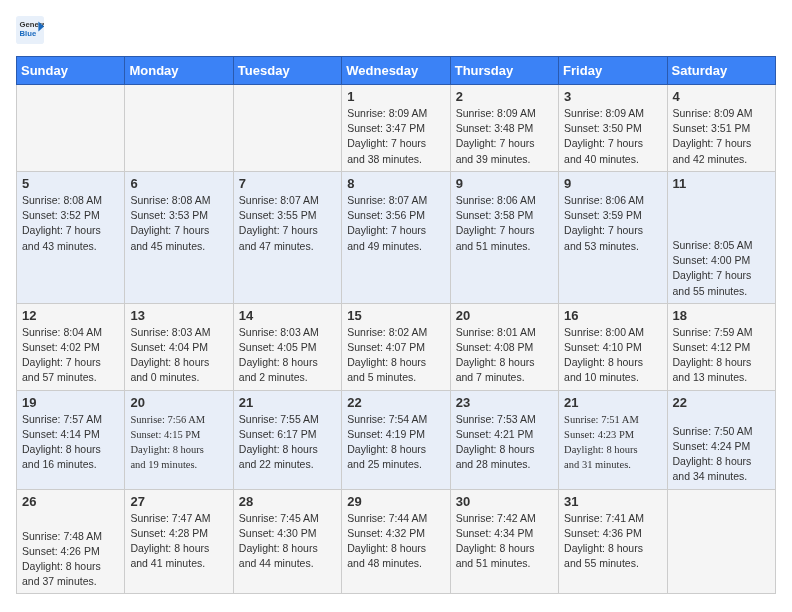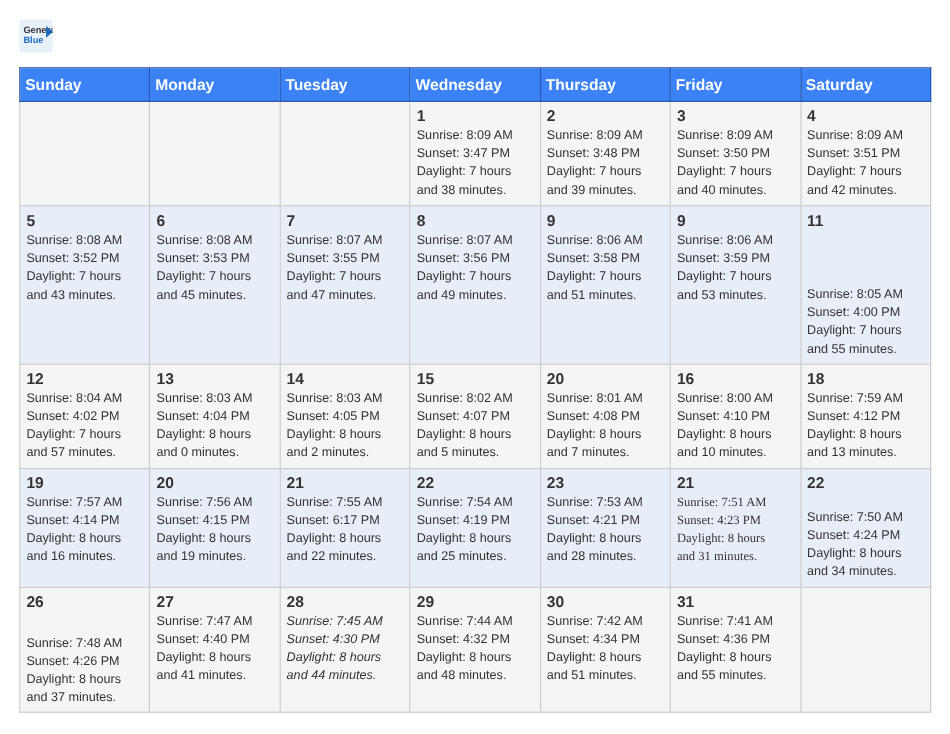--- a/index.html
+++ b/index.html
@@ -242,21 +242,21 @@
       <tr>
         <td>
           <span class="day-number">19</span>
           <div class="day-info" style="white-space: pre-line;">Sunrise: 7:57 AM
 Sunset: 4:14 PM
 Daylight: 8 hours
 and 16 minutes.</div>
         </td>
         <td>
           <span class="day-number">20</span>
-          <div class="day-info" style="white-space: pre-line;">Sunrise: 7:56 AM
+          <div class="day-info" style="white-space: pre-line; font-family: Liberation Serif, serif;">Sunrise: 7:56 AM
 Sunset: 4:15 PM
 Daylight: 8 hours
 and 19 minutes.</div>
         </td>
         <td>
           <span class="day-number">21</span>
           <div class="day-info" style="white-space: pre-line;">Sunrise: 7:55 AM
 Sunset: 6:17 PM
 Daylight: 8 hours
 and 22 minutes.</div>
@@ -294,27 +294,27 @@
         <td>
           <span class="day-number">26</span>
           <div class="day-info" style="white-space: pre-line; margin-top: 20px;">Sunrise: 7:48 AM
 Sunset: 4:26 PM
 Daylight: 8 hours
 and 37 minutes.</div>
         </td>
         <td>
           <span class="day-number">27</span>
           <div class="day-info" style="white-space: pre-line;">Sunrise: 7:47 AM
-Sunset: 4:40 PM
+Sunset: 4:28 PM
 Daylight: 8 hours
 and 41 minutes.</div>
         </td>
         <td>
           <span class="day-number">28</span>
-          <div class="day-info" style="white-space: pre-line; font-style: italic;">Sunrise: 7:45 AM
+          <div class="day-info" style="white-space: pre-line;">Sunrise: 7:45 AM
 Sunset: 4:30 PM
 Daylight: 8 hours
 and 44 minutes.</div>
         </td>
         <td>
           <span class="day-number">29</span>
           <div class="day-info" style="white-space: pre-line;">Sunrise: 7:44 AM
 Sunset: 4:32 PM
 Daylight: 8 hours
 and 48 minutes.</div>

